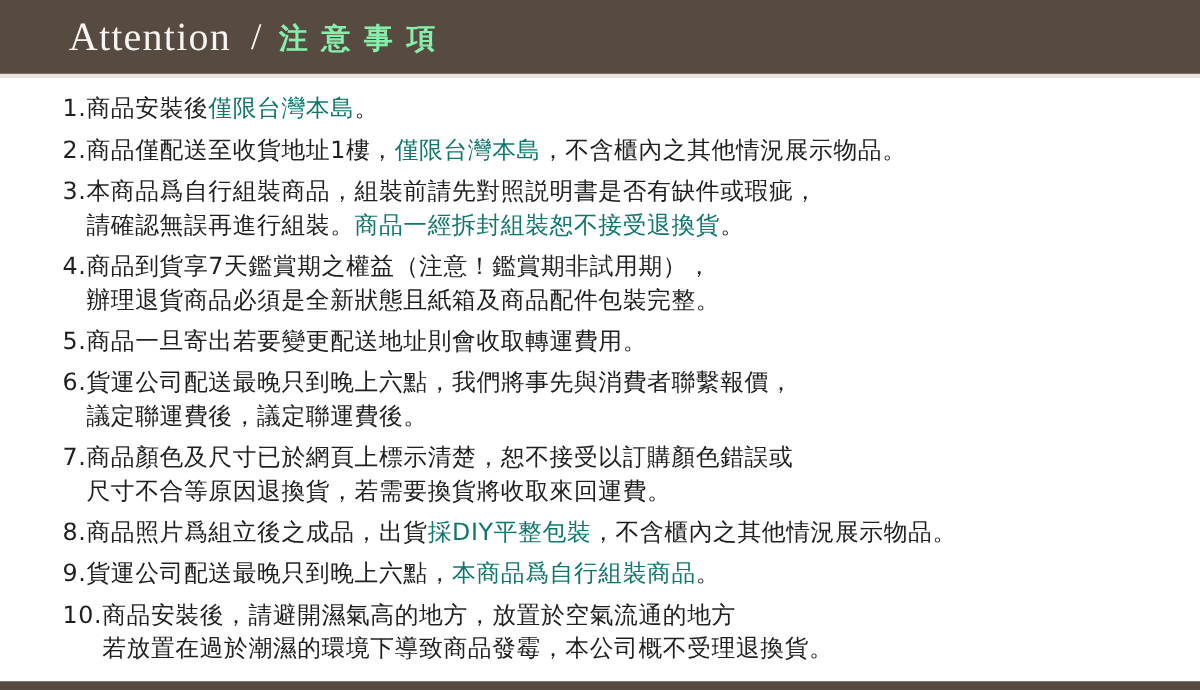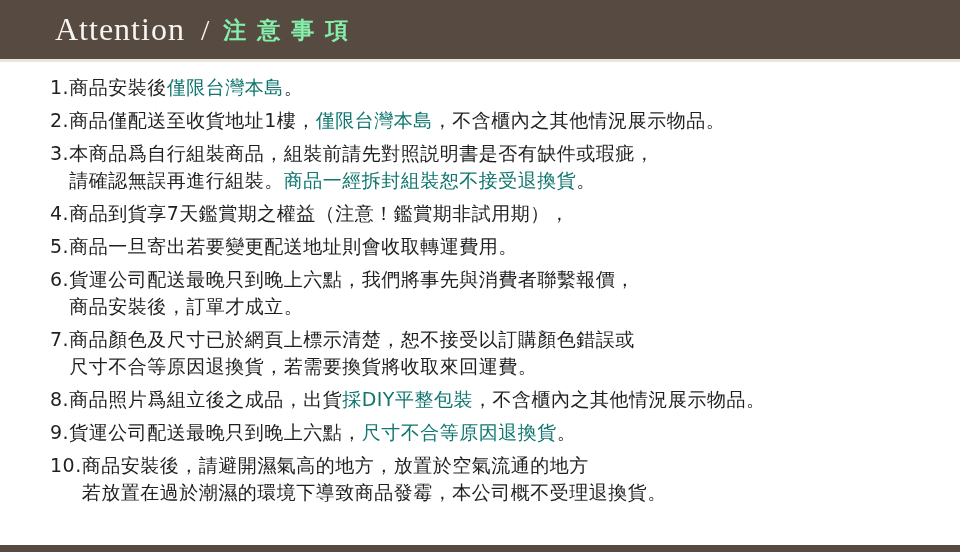--- a/index.html
+++ b/index.html
@@ -95,52 +95,53 @@
         <span class="notice-number">3.</span>
         <div class="notice-text">
           <div class="notice-line"><span class="seg-black">本商品爲自行組裝商品，組裝前請先對照説明書是否有缺件或瑕疵，</span></div>
           <div class="notice-line"><span class="seg-black">請確認無誤再進行組裝。</span><span class="seg-red">商品一經拆封組裝恕不接受退換貨</span><span class="seg-black">。</span></div>
         </div>
       </div>
       <div class="notice-item">
         <span class="notice-number">4.</span>
         <div class="notice-text">
           <div class="notice-line"><span class="seg-black">商品到貨享7天鑑賞期之權益（注意！鑑賞期非試用期），</span></div>
+          <div class="notice-line"><span class="seg-black">辦理退貨商品必須是全新狀態且紙箱及商品配件包裝完整。</span></div>
         </div>
       </div>
       <div class="notice-item">
         <span class="notice-number">5.</span>
         <div class="notice-text">
           <div class="notice-line"><span class="seg-black">商品一旦寄出若要變更配送地址則會收取轉運費用。</span></div>
         </div>
       </div>
       <div class="notice-item">
         <span class="notice-number">6.</span>
         <div class="notice-text">
           <div class="notice-line"><span class="seg-black">貨運公司配送最晚只到晚上六點，我們將事先與消費者聯繫報價，</span></div>
-          <div class="notice-line"><span class="seg-black">商品安裝後，訂單才成立。</span></div>
+          <div class="notice-line"><span class="seg-black">議定聯運費後，議定聯運費後。</span></div>
         </div>
       </div>
       <div class="notice-item">
         <span class="notice-number">7.</span>
         <div class="notice-text">
           <div class="notice-line"><span class="seg-black">商品顏色及尺寸已於網頁上標示清楚，恕不接受以訂購顏色錯誤或</span></div>
           <div class="notice-line"><span class="seg-black">尺寸不合等原因退換貨，若需要換貨將收取來回運費。</span></div>
         </div>
       </div>
       <div class="notice-item">
         <span class="notice-number">8.</span>
         <div class="notice-text">
           <div class="notice-line"><span class="seg-black">商品照片爲組立後之成品，出貨</span><span class="seg-red">採DIY平整包裝</span><span class="seg-black">，不含櫃內之其他情況展示物品。</span></div>
         </div>
       </div>
       <div class="notice-item">
         <span class="notice-number">9.</span>
         <div class="notice-text">
-          <div class="notice-line"><span class="seg-black">貨運公司配送最晚只到晚上六點，</span><span class="seg-red">尺寸不合等原因退換貨</span><span class="seg-black">。</span></div>
+          <div class="notice-line"><span class="seg-black">貨運公司配送最晚只到晚上六點，</span><span class="seg-red">本商品爲自行組裝商品</span><span class="seg-black">。</span></div>
         </div>
       </div>
       <div class="notice-item">
         <span class="notice-number">10.</span>
         <div class="notice-text">
           <div class="notice-line"><span class="seg-black">商品安裝後，請避開濕氣高的地方，放置於空氣流通的地方</span></div>
           <div class="notice-line"><span class="seg-black">若放置在過於潮濕的環境下導致商品發霉，本公司概不受理退換貨。</span></div>
         </div>
       </div>
     </div>

